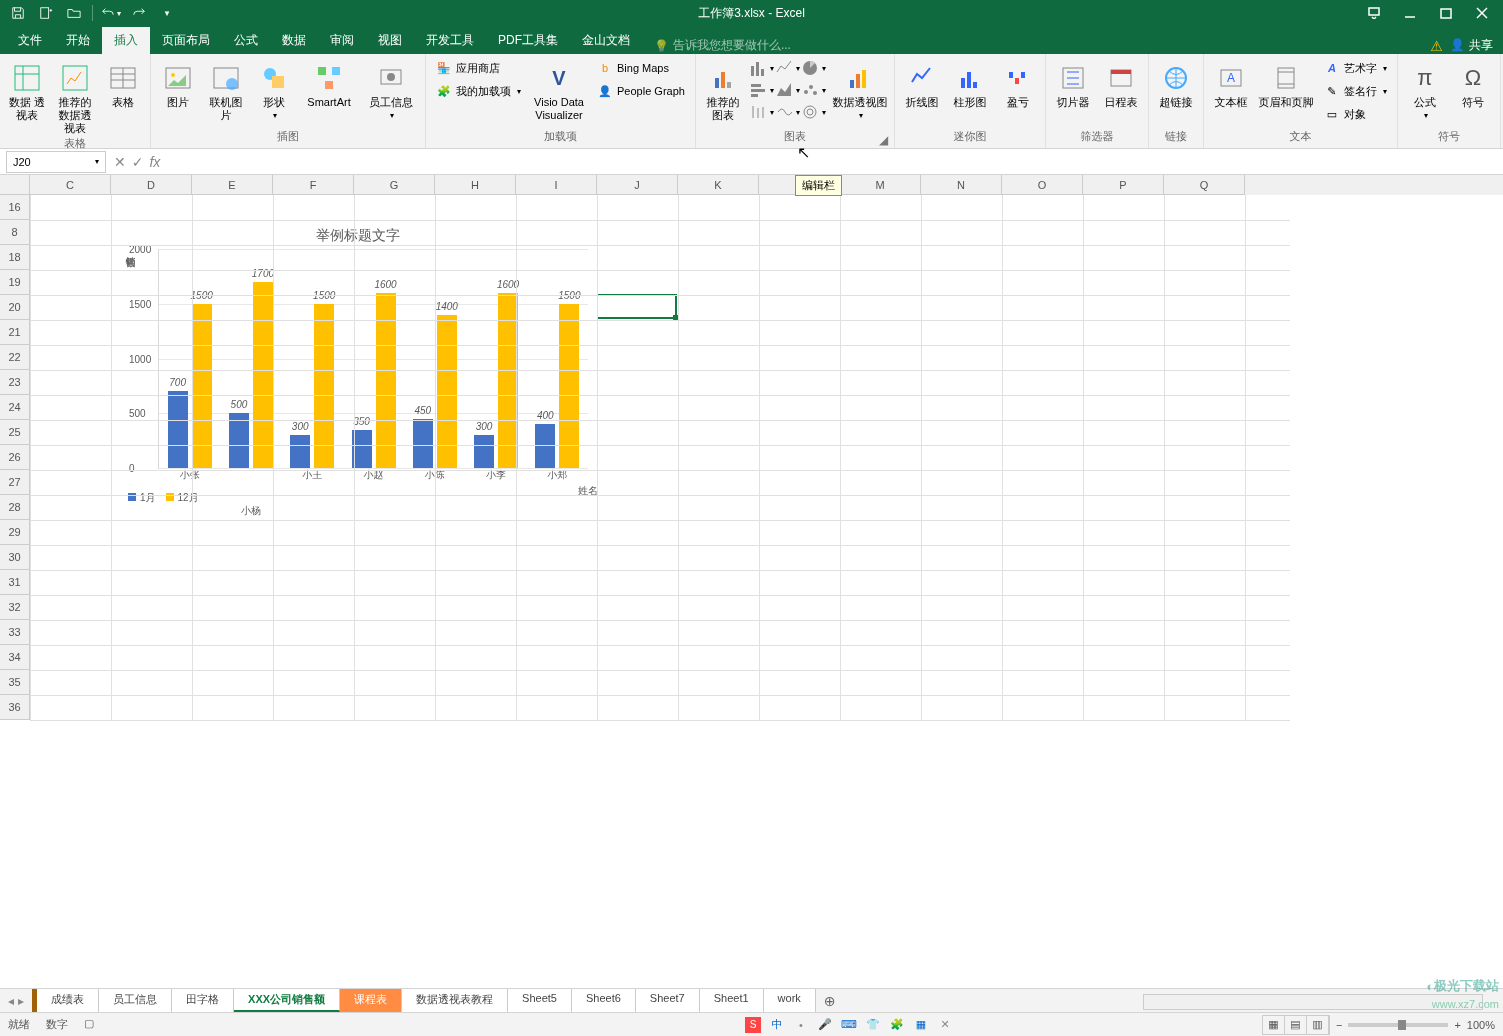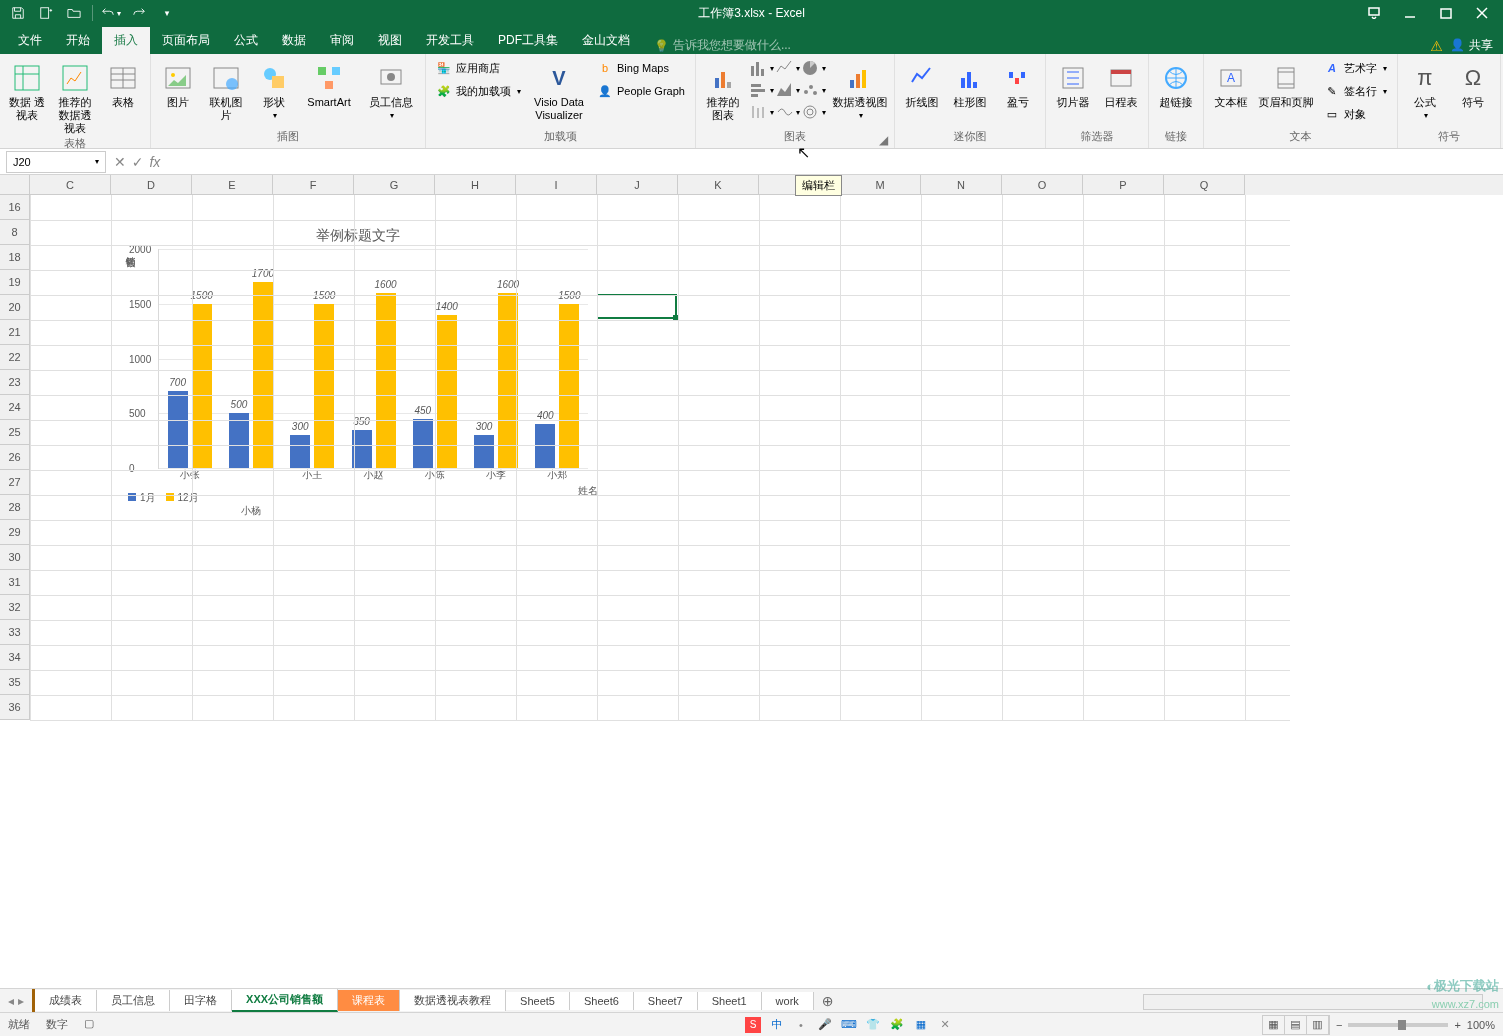--- a/index.html
+++ b/index.html
@@ -74,21 +74,21 @@
 .bar-label { position: absolute; top: -14px; left: 50%; transform: translateX(-50%); font-size: 10px; color: #595959; white-space: nowrap; font-style: italic; }
 .xcat { position: absolute; top: 100%; font-size: 10px; color: #595959; transform: translateX(-50%); white-space: nowrap; }
 .xlabel { position: absolute; right: -10px; bottom: -30px; font-size: 10px; color: #595959; }
 .legend { text-align: left; padding-top: 22px; font-size: 10px; color: #595959; }
 .legend-swatch { display: inline-block; width: 8px; height: 8px; margin: 0 4px 0 10px; }
 
 
 .sheet-bar { position: absolute; bottom: 24px; left: 0; right: 0; height: 24px; background: #f3f3f3; border-top: 1px solid #d4d4d4; display: flex; align-items: center; }
 .sheet-nav { display: flex; padding: 0 8px; gap: 4px; color: #888; }
 .sheet-nav span { cursor: pointer; }
-.sheet-tabs { display: flex; align-items: center; border-left: 3px solid #a16207; }
+.sheet-tabs { display: flex; border-left: 5px solid #a16207; }
 .sheet-tab { padding: 3px 14px; border-right: 1px solid #ccc; background: #fff; font-size: 11px; color: #444; cursor: pointer; }
 .sheet-tab.active { background: #fff; border-bottom: 2px solid #107c41; color: #107c41; font-weight: bold; }
 .sheet-tab.orange { background: #ff8c42; color: #fff; }
 .add-sheet { padding: 0 8px; cursor: pointer; color: #666; font-size: 14px; }
 .hscroll { position: absolute; right: 20px; bottom: 2px; width: 340px; height: 16px; background: #f0f0f0; border: 1px solid #ccc; }
 
 
 .status-bar { position: absolute; bottom: 0; left: 0; right: 0; height: 24px; background: #f3f3f3; border-top: 1px solid #d4d4d4; display: flex; align-items: center; padding: 0 8px; font-size: 11px; color: #555; }
 .status-left { display: flex; gap: 16px; }
 .status-right { position: absolute; right: 8px; display: flex; align-items: center; gap: 6px; }

